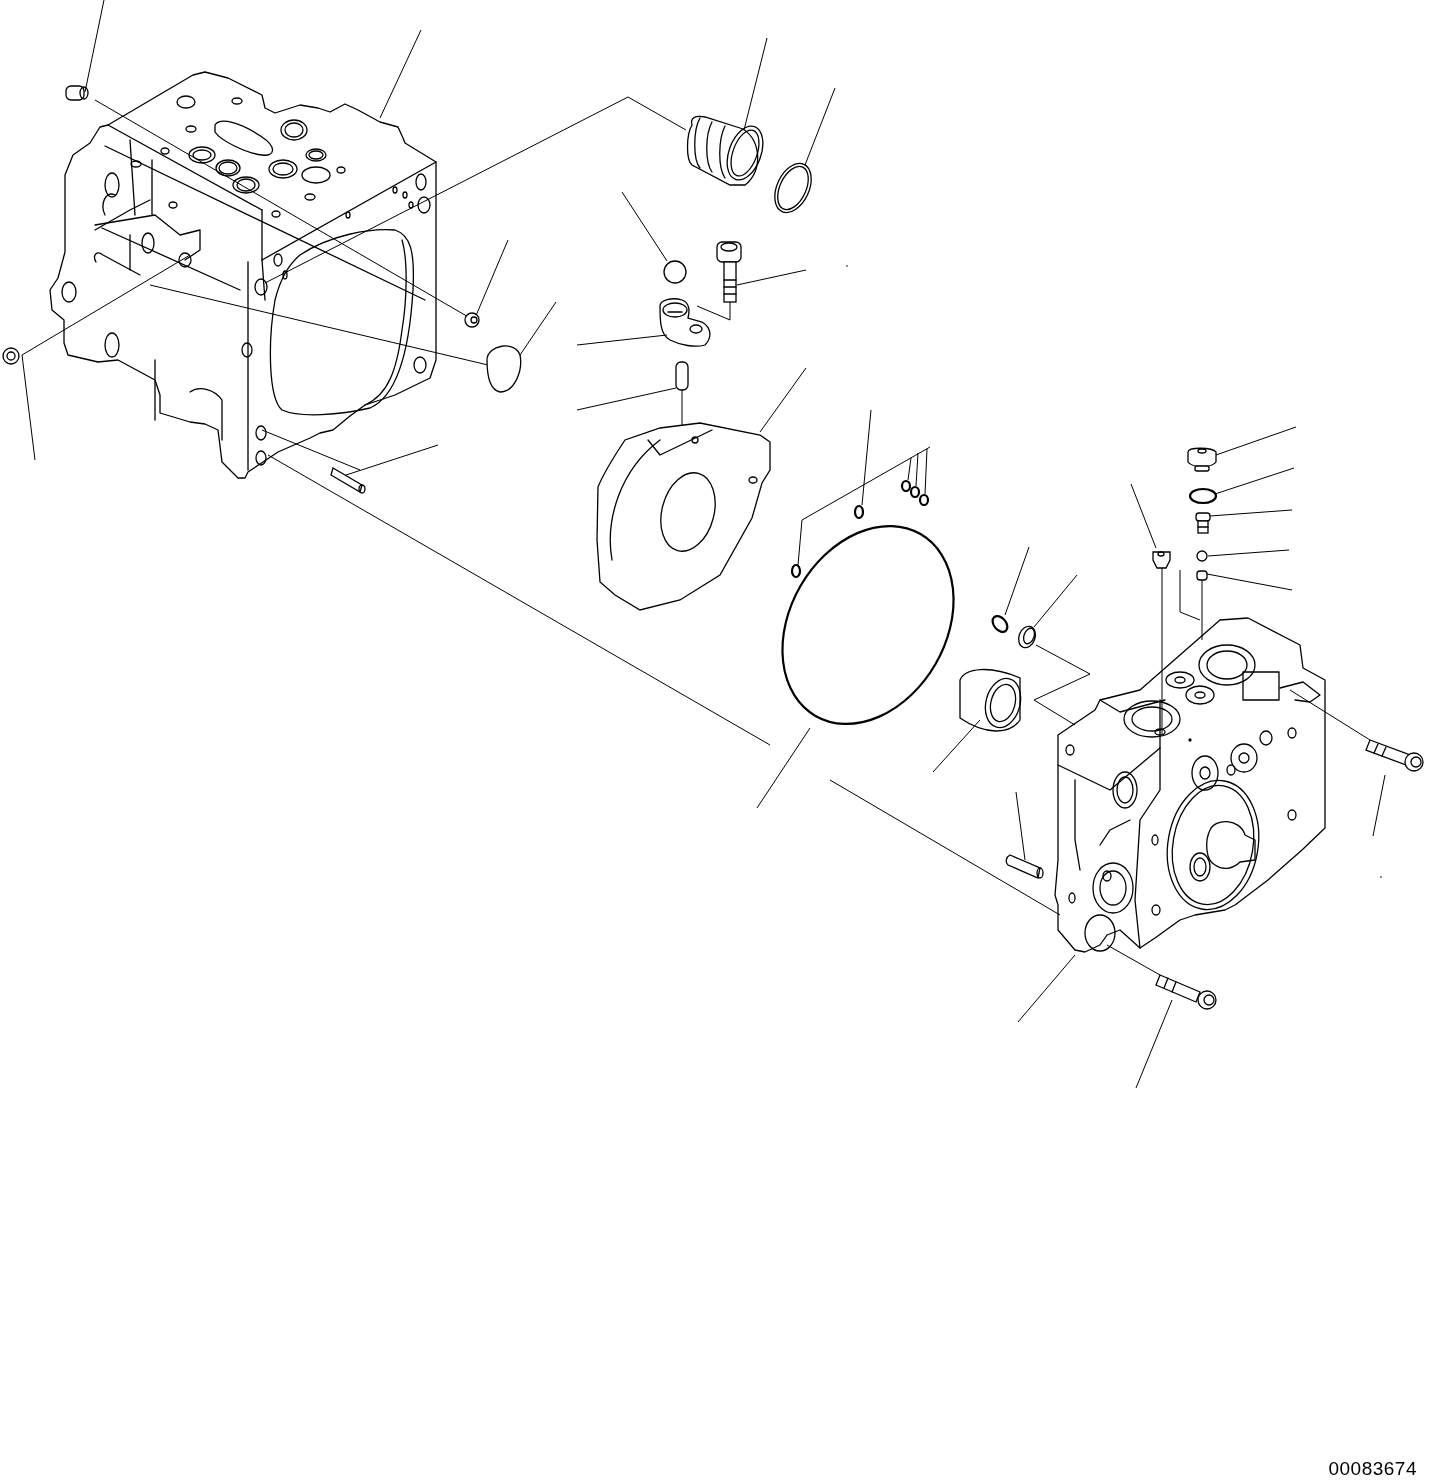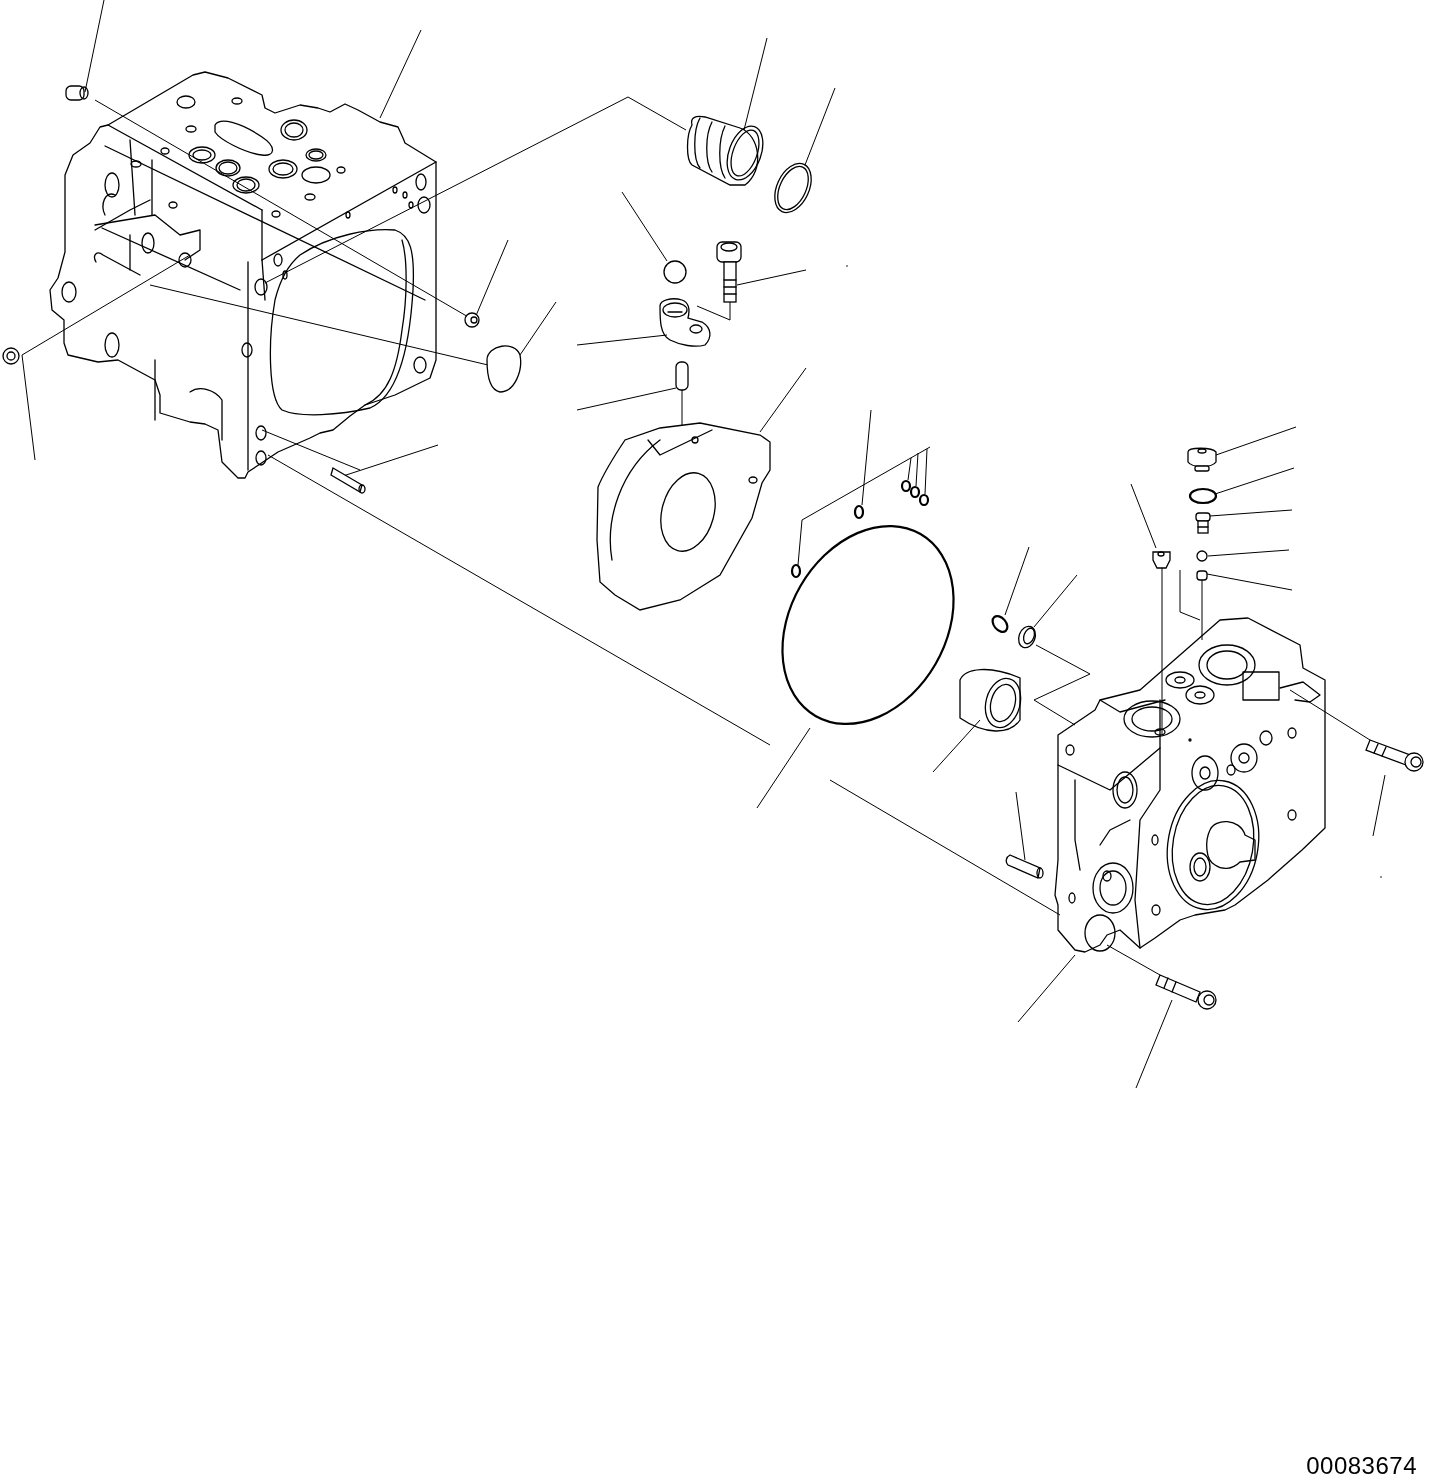--- a/index.html
+++ b/index.html
@@ -3,21 +3,21 @@
 <meta charset="utf-8">
 <style>
   html, body { margin: 0; padding: 0; background: #ffffff; }
   body { width: 1429px; height: 1484px; position: relative; overflow: hidden; font-family: "Liberation Sans", sans-serif; }
   #diagram { position: absolute; left: 0; top: 0; width: 1429px; height: 1484px; }
   #diagram svg { width: 1429px; height: 1484px; display: block; }
   .ln { fill: none; stroke: #000; stroke-width: 1.3; stroke-linejoin: round; stroke-linecap: round; }
   .thin { fill: none; stroke: #000; stroke-width: 1; }
   .thick { fill: none; stroke: #000; stroke-width: 2.2; }
   .fill-w { fill: #fff; stroke: #000; stroke-width: 1.3; }
-  .drawing-number { position: absolute; right: 12px; bottom: 4px; font-size: 24px; color: #000; letter-spacing: 0.5px; }
+  .drawing-number { position: absolute; right: 12px; bottom: 4px; font-size: 19px; color: #000; letter-spacing: 0.5px; }
 </style>
 </head>
 <body>
 
 <div id="diagram">
 <svg viewBox="0 0 1429 1484" xmlns="http://www.w3.org/2000/svg">
 
   <g>
 
     <path class="ln" d="M108,125 L193,75 L205,72 L228,78 L262,95 L265,108 L275,113 L300,105 L318,108 L330,112 L345,104 L358,110 L380,122 L398,127 L403,138 L405,143 L436,162 L436,195 L436,360 L430,378 L395,395 L365,405 L350,416 L333,430 L320,433 L310,438 L278,452 L248,472 L245,478 L238,478 L230,470 L222,462 L218,430 L205,424 L190,422 L160,413 L160,395 L155,380 L118,360 L98,362 L68,355 L64,343 L64,320 L52,310 L50,290 L58,278 L65,252 L65,175 L73,155 L90,143 L100,127 Z"></path>

